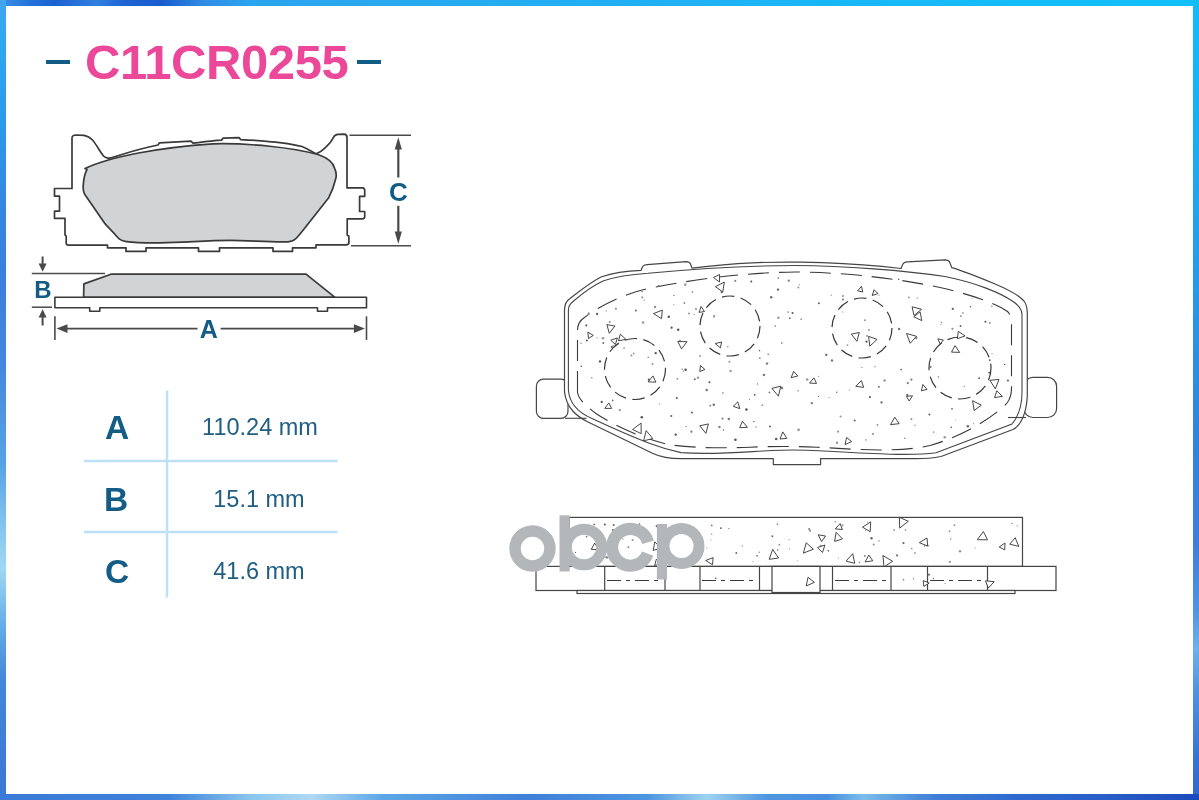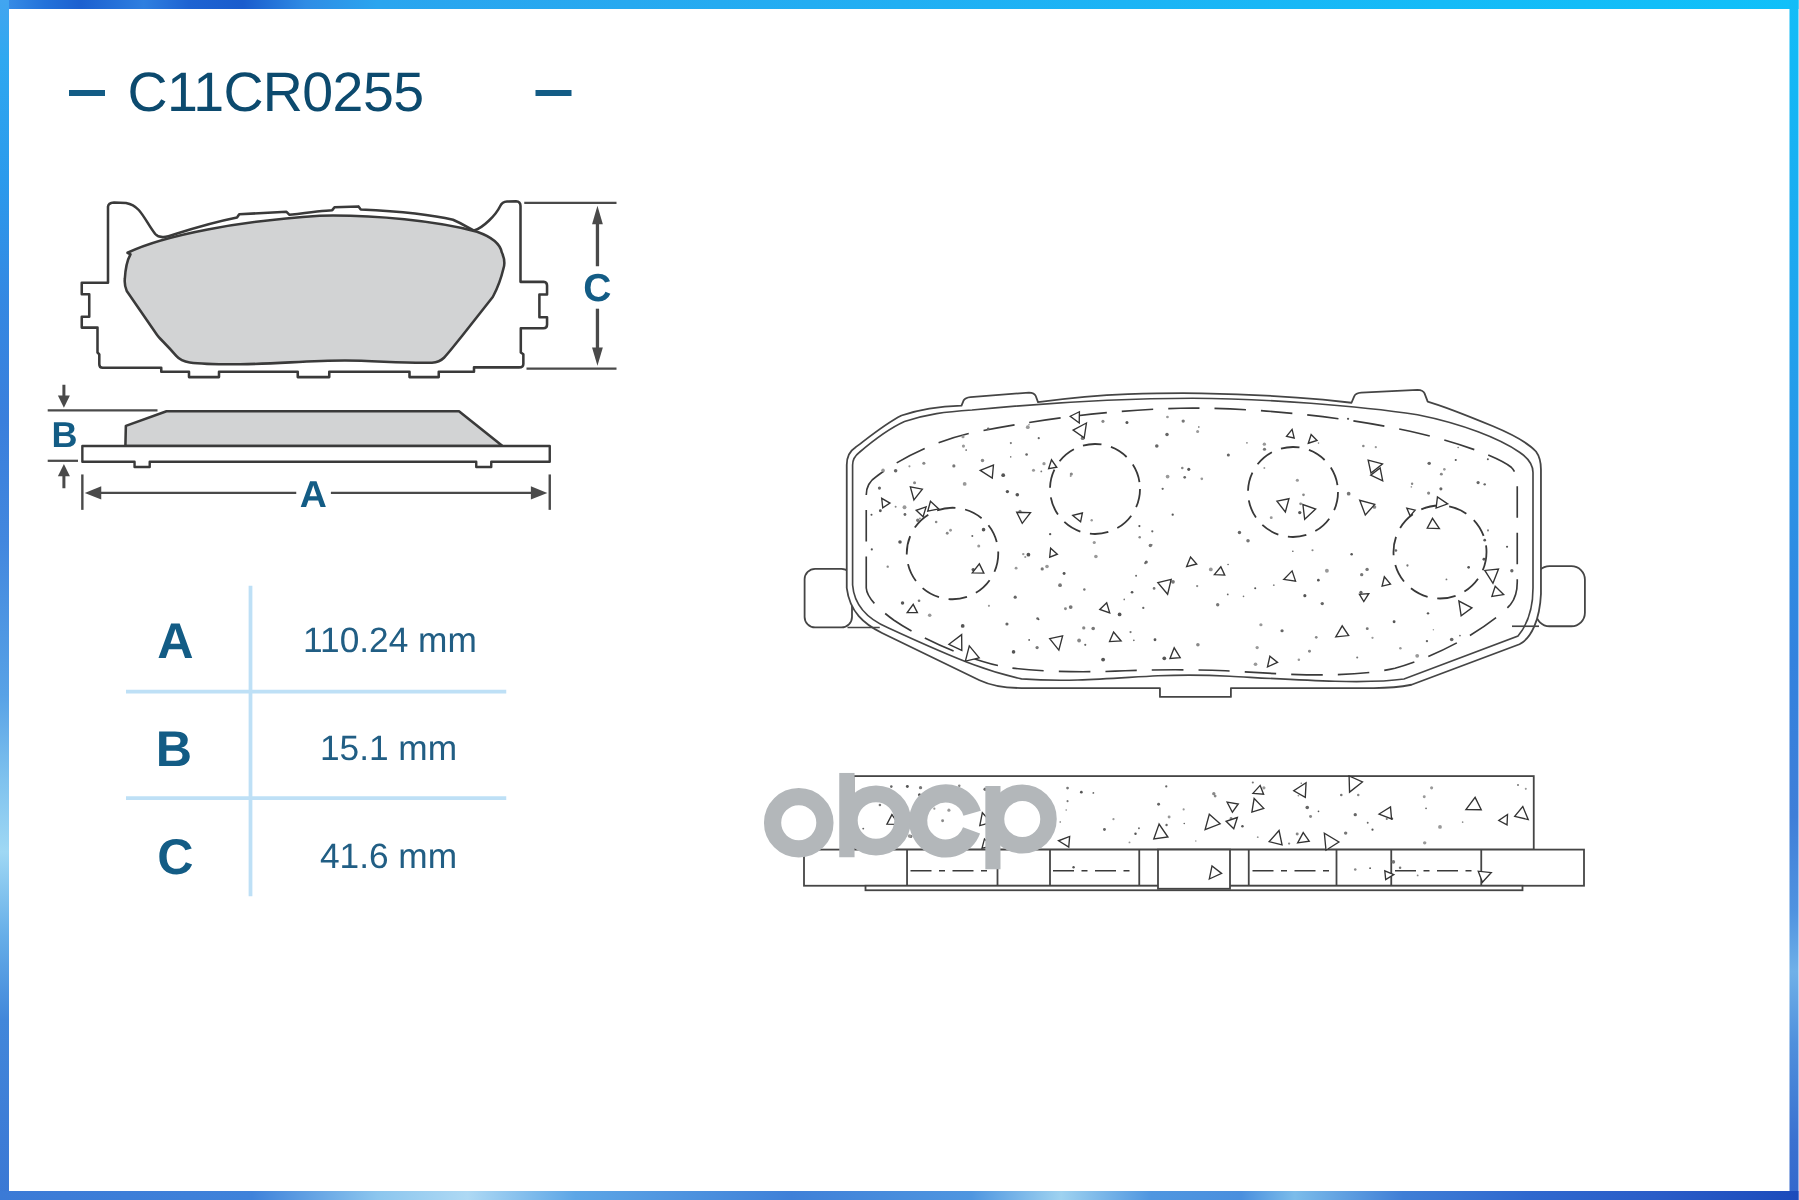--- a/index.html
+++ b/index.html
@@ -6,22 +6,22 @@
   body { width:1199px; height:800px; position:relative; background:#fff; overflow:hidden;
          font-family:"Liberation Sans", sans-serif; }
   .b-top { position:absolute; left:0; top:0; width:1199px; height:5.5px;
     background:linear-gradient(90deg,#3a91e8 0%,#2372da 2.5%,#1c60d0 4.5%,#2e7fe0 8%,#1e63d2 10.5%,#1a5ccd 13.5%,#2f8ce5 17%,#2aa5ef 21%,#27a9f0 35%,#1fb1f4 55%,#15bbf7 80%,#10c0f9 100%); }
   .b-left { position:absolute; left:0; top:0; width:5.5px; height:800px;
     background:linear-gradient(180deg,#42a5f0 0%,#2fa8f0 5%,#2b9aec 15%,#3488e2 25%,#3a7fdc 35%,#4287de 45%,#58a2e6 58%,#7fc2ee 65%,#9fd8f4 71%,#66aee8 78%,#4287da 85%,#3d7cd6 95%,#3a78d4 100%); }
   .b-right { position:absolute; right:0; top:0; width:6px; height:800px;
     background:linear-gradient(180deg,#12bdf8 0%,#16b4f4 10%,#1fa5ee 25%,#2b93e6 40%,#3382de 55%,#3f7ed8 68%,#5093e0 76%,#6fb0e8 81%,#4f8fdc 87%,#3a71d0 95%,#3467cc 100%); }
   .b-bottom { position:absolute; left:0; bottom:0; width:1199px; height:6.5px;
     background:linear-gradient(90deg,#3b7ad6 0%,#3f82da 14%,#8cc6ee 21%,#aed9f4 26%,#5da6e6 32%,#3f80d8 44%,#4f96e0 54%,#9ed2f0 59%,#4f96e0 64%,#4a8fde 69%,#7bbcea 72%,#3f7ed6 78%,#2f68ce 85%,#2a5dc8 92%,#1c4bbb 100%); }
-  .title { position:absolute; left:85px; top:38px; font-size:37px; font-weight:normal;
-    color:#0c4a6e; letter-spacing:-0.4px; line-height:48.5px; }
+  .title { position:absolute; left:85px; top:38px; font-size:49px; font-weight:bold;
+    color:#ec4899; letter-spacing:-0.4px; line-height:48.5px; }
   .dash { position:absolute; height:4.2px; width:24px; background:#135C85; top:59.5px; }
   svg { position:absolute; left:0; top:0; }
 </style>
 </head>
 <body>
 <svg width="1199" height="800" viewBox="0 0 1199 800" font-family="Liberation Sans, sans-serif">
 <path d="M 76,135 L 84,135.3 Q 89,136.2 92.5,140 C 96.5,144.5 99.5,151 103.5,156 C 106.5,159.5 111,158 117,156 C 128,152.5 144,147.8 158,145 L 159.5,142.8 L 191,141.2 L 193,143.2 C 207,141.4 216,140.3 221.5,140.1 L 223,138.2 L 239,137.6 L 240.5,139.6 C 262,140.6 288,143 302,146.5 C 309,149.5 313,152.3 316,153.7 C 322,152 330.5,143.5 333.5,137.3 Q 334.8,134.6 338,134.4 L 344,134.2 Q 347,134.4 347,137.4 L 347,187.9 L 362.5,187.9 Q 364.7,188.1 364.7,190.4 L 364.7,196.3 L 359.6,196.3 L 359.6,211.5 L 364.7,211.5 L 364.7,216.5 Q 364.7,218.8 362.3,218.8 L 347.2,218.8 L 347.2,235 L 348.9,236.2 L 348.9,242.6 Q 348.9,244.9 346,244.9 L 316,244.9 L 316,247.8 L 292.5,247.8 L 292.5,251.4 L 273,251.4 L 273,247.8 L 219.5,247.8 L 219.5,251.4 L 198.5,251.4 L 198.5,247.8 L 146,247.8 L 146,251.4 L 126,251.4 L 126,247.8 L 107.5,247.8 L 107.5,245.2 L 68.5,245.2 Q 66.2,245.2 66.2,242.8 L 66.2,236.2 L 65,235 L 65,218.4 L 54.5,218.4 L 54.5,211.2 L 59.5,211.2 L 59.5,196.2 L 54.5,196.2 L 54.5,188.5 L 72,188.5 L 72,137.8 Q 72.2,135.2 76,135 Z" fill="#fff" stroke="#3a3a3a" stroke-width="1.7" stroke-linejoin="round"></path>
 <path d="M 85,168.5 C 110,156.5 160,147.3 213,143.8 C 250,143 292,147.5 318,154.5 C 328,158 333.5,163 334.5,168.2 C 336.5,172.5 336.6,176.5 335.5,179.5 C 333,190 330,195 328.5,198 L 308,224 C 302,231.5 298.5,236 296,238.5 Q 293,241.5 288,241.8 C 270,242.3 250,240.5 230,240.4 C 205,240.4 185,242.6 160,242.8 C 145,242.9 133,242.5 126.5,241.6 Q 120.5,240.8 117.5,237.3 C 110,228.5 106.5,226 104.5,223 L 84.5,194 Q 82.8,190 83.2,186 C 83.6,179 85,173 87,169.5 Z" fill="#d2d3d4" stroke="#3a3a3a" stroke-width="1.7" stroke-linejoin="round"></path>
 <g stroke="#4a4a4a" stroke-width="1.5" fill="none">
 <line x1="349.5" y1="135.3" x2="411" y2="135.3"></line>

